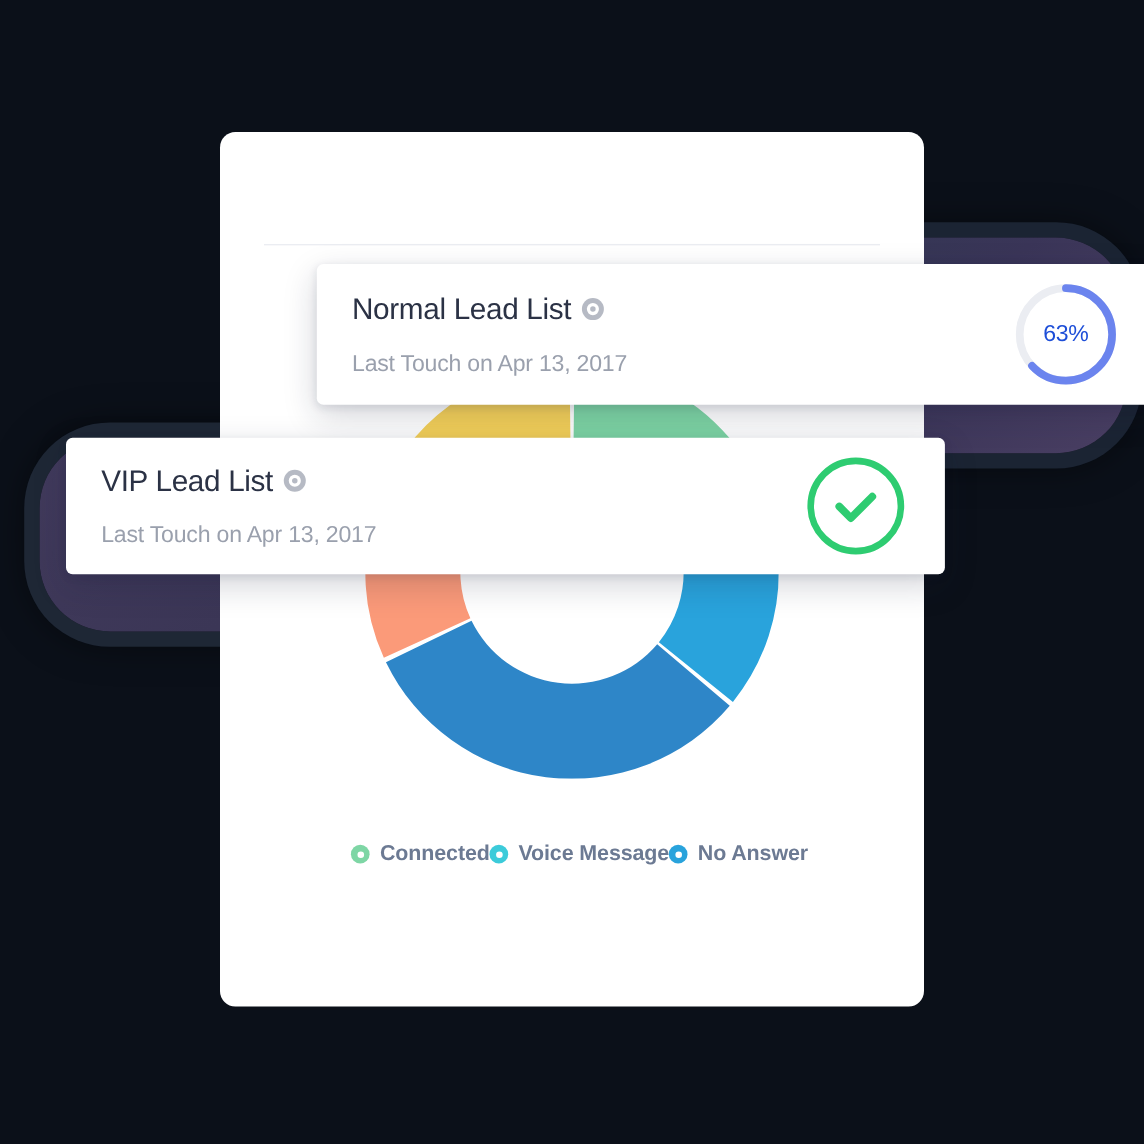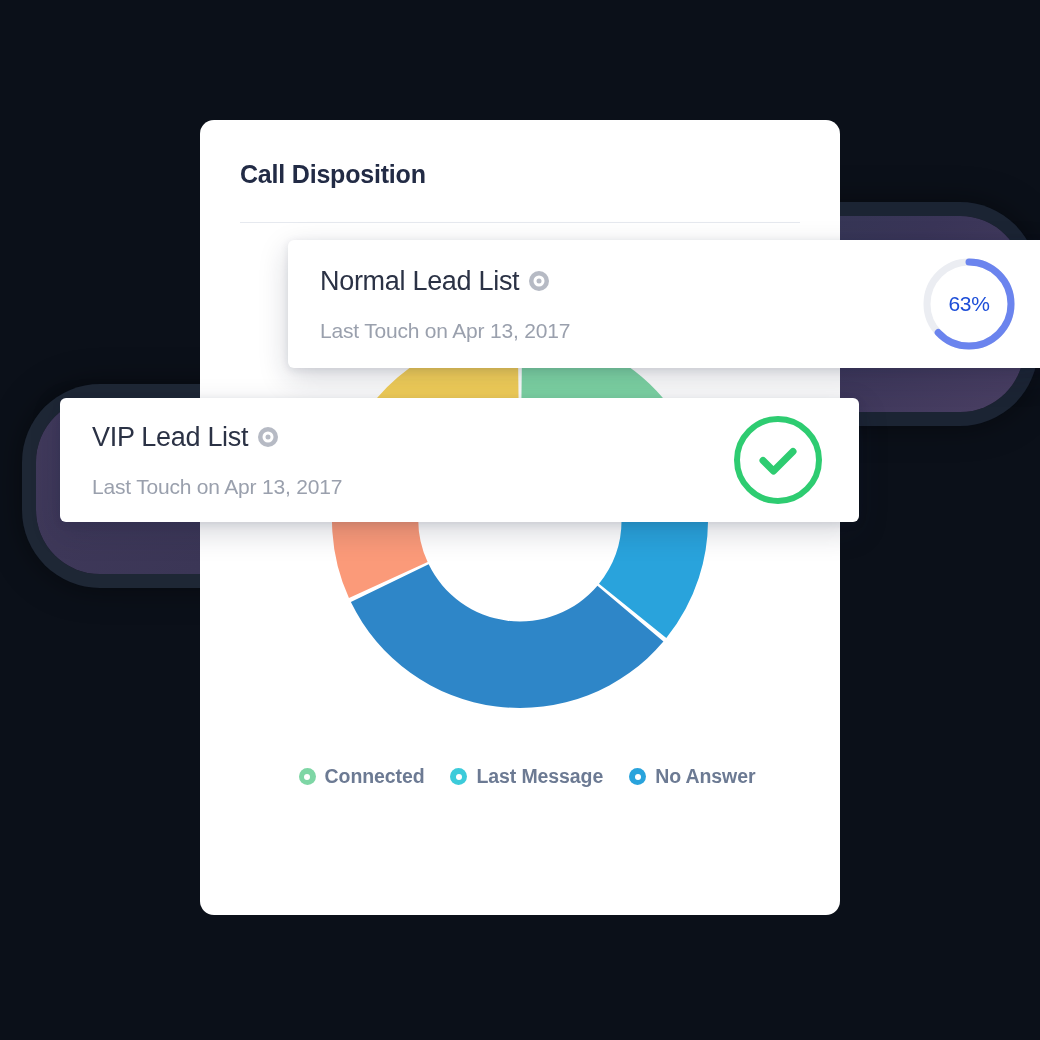--- a/index.html
+++ b/index.html
@@ -80,21 +80,20 @@
   
   #legend {
     position: absolute;
     left: 0; top: 645px;
     width: 640px;
   }
   .legend-row {
     display: flex;
     justify-content: center;
     align-items: center;
-    gap: 26px;
     margin-bottom: 13px;
     padding-left: 14px;
   }
   .legend-item {
     display: flex;
     align-items: center;
     gap: 9px;
   }
   .legend-dot {
     width: 17px; height: 17px;
@@ -202,21 +201,20 @@
 </head>
 <body>
 
 <div id="stage">
 
   <div class="deco" id="deco-right"></div>
   <div class="deco" id="deco-left"></div>
 
   <div id="panel">
 
-    <div id="panel-title">Call Disposition</div>
     <div id="panel-divider"></div>
 
     <div id="donut-wrap">
       <svg width="376" height="376" viewBox="0 0 376 376">
         <g id="donut-slices">
             <path d="M 190.25594585638984 0.013535837568781517 A 188 188 0 0 1 331.40806609131255 66.4346818375005 L 265.4403556893088 122.35472819225026 A 101.52000000000001 101.52000000000001 0 0 0 189.21821076245052 86.48730935228714 Z" fill="#7ed6a5"></path>
             <path d="M 334.28405410818664 69.91115415216757 A 188 188 0 0 1 375.47386380447705 173.94473798819826 L 289.2358864544176 180.41015851362707 A 101.52000000000001 101.52000000000001 0 0 0 266.9933892184208 124.23202324217048 Z" fill="#3ccbda"></path>
             <path d="M 375.75716782918244 178.4477265133264 A 188 188 0 0 1 334.28405410818664 306.08884584783243 L 266.99338921842076 251.76797675782953 A 101.52000000000001 101.52000000000001 0 0 0 289.38887062775854 182.84177231719625 Z" fill="#29a3dc"></path>
             <path d="M 331.40806609131255 309.5653181624995 A 188 188 0 0 1 18.86529675694115 270.081984374663 L 96.6672602487482 232.32427156231802 A 101.52000000000001 101.52000000000001 0 0 0 265.4403556893088 253.64527180774974 Z" fill="#2e86c8"></path>
             <path d="M 16.944226699855506 265.9995026951427 A 188 188 0 0 1 8.517122675020232 132.05451986848036 L 91.07924624451091 157.7894407289794 A 101.52000000000001 101.52000000000001 0 0 0 95.62988241792198 230.11973145537706 Z" fill="#fb9a79"></path>
@@ -226,21 +224,21 @@
     </div>
 
     <div id="legend">
       <div class="legend-row">
         <div class="legend-item">
           <span class="legend-dot" style="background:#7ed6a5"></span>
           <span class="legend-label">Connected</span>
         </div>
         <div class="legend-item">
           <span class="legend-dot" style="background:#3ccbda"></span>
-          <span class="legend-label">Last Message</span>
+          <span class="legend-label">Voice Message</span>
         </div>
         <div class="legend-item">
           <span class="legend-dot" style="background:#29a3dc"></span>
           <span class="legend-label">No Answer</span>
         </div>
       </div>
     </div>
 
   </div>
 

